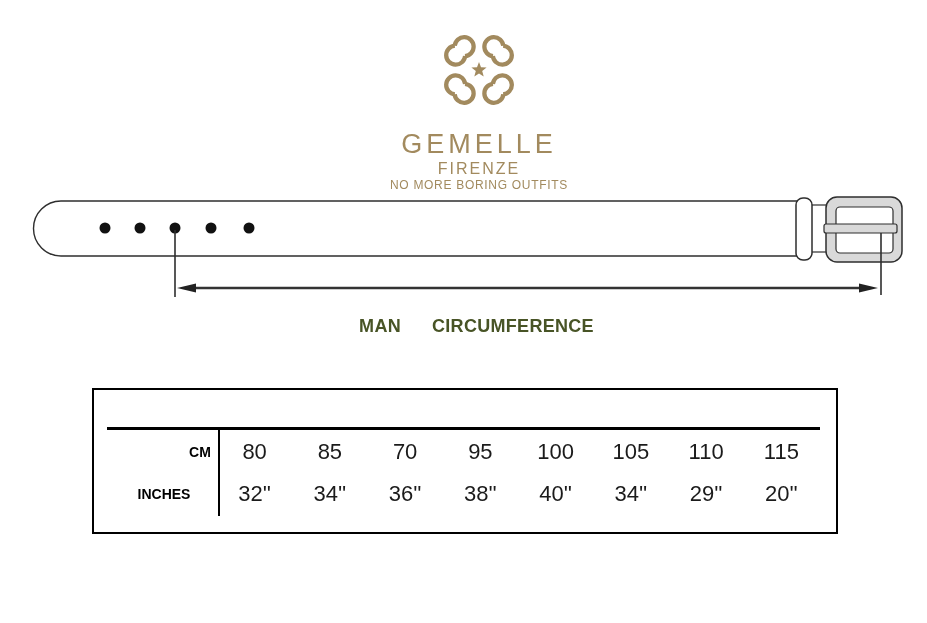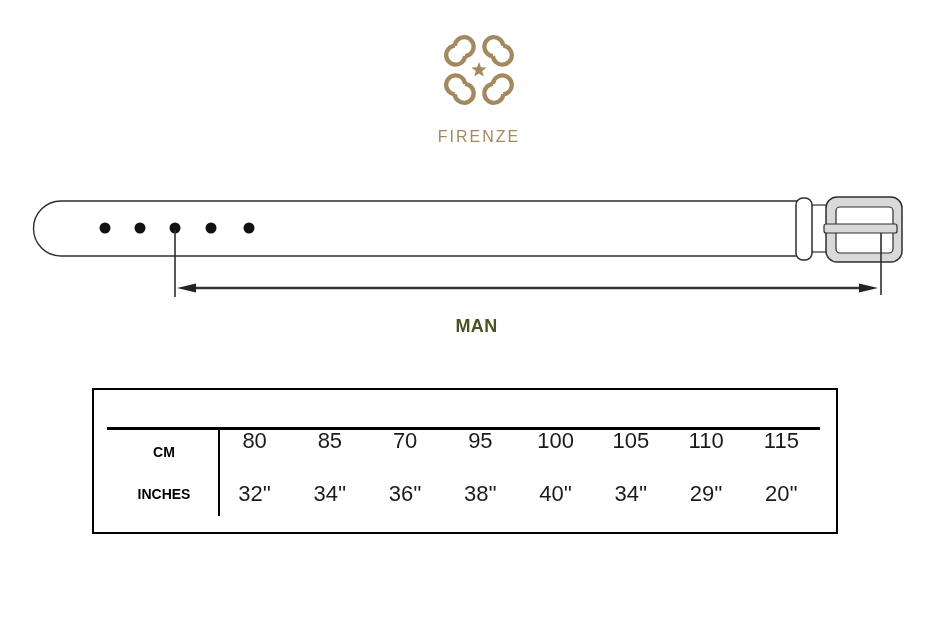--- a/index.html
+++ b/index.html
@@ -34,27 +34,27 @@
   .size-table{
     position:absolute;left:92px;top:388px;width:742px;height:142px;
     border:2px solid #000;box-sizing:content-box;
   }
   .tbl-hline{position:absolute;left:13px;top:37px;width:713px;height:3px;background:#000;}
   .tbl-vline{position:absolute;left:124px;top:40px;width:2px;height:86px;background:#000;}
   .row-label{
     position:absolute;left:0;width:140px;text-align:center;
     font-size:14px;font-weight:700;color:#000;line-height:14px;
   }
-  .row-label.cm{top:55px;}
+  .row-label.cm{top:55px;padding-left:36px;}
   .row-label.inches{top:97px;text-align:center;}
   .row-values{
     position:absolute;left:123px;width:602px;display:flex;
     font-size:22px;font-weight:400;color:#1b1b1b;line-height:22px;
   }
-  .row-values.cm{top:40px;}
+  .row-values.cm{top:51px;}
   .row-values.inches{top:93px;}
   .row-values .cell{flex:1;text-align:center;}
 </style>
 </head>
 <body>
 
 <div class="logo-block">
   <svg class="emblem" width="106" height="100" viewBox="0 0 100 100">
     <g fill="none" stroke="#a28a5e" stroke-width="4.3" stroke-linecap="butt">
       <g transform="rotate(45 50 50)">
@@ -77,21 +77,23 @@
       </g>
       <g transform="rotate(315 50 50)">
         <g transform="translate(50 23)">
           <path d="M 0.1 -7.3 A 9.5 9.5 0 1 0 0.1 7.3"></path>
           <path d="M -0.1 -7.3 A 9.5 9.5 0 1 1 -0.1 7.3"></path>
         </g>
       </g>
     </g>
     <polygon fill="#a28a5e" points="50,42 52,47.2 57.6,47.5 53.2,51.1 54.7,56.5 50,53.4 45.3,56.5 46.8,51.1 42.4,47.5 48,47.2"></polygon>
   </svg>
+  <div class="brand-name">GEMELLE</div>
   <div class="brand-city">FIRENZE</div>
+  <div class="brand-tagline">NO MORE BORING OUTFITS</div>
 </div>
 
 <svg class="belt-svg" width="927" height="130" viewBox="0 0 927 130">
 
   <path d="M 798 13 L 61 13 A 27.5 27.5 0 0 0 61 68 L 798 68" fill="#ffffff" stroke="#2e2e2e" stroke-width="1.4"></path>
 
   <rect x="806" y="17" width="26" height="47" fill="#ffffff" stroke="#2e2e2e" stroke-width="1.2"></rect>
 
   <rect x="796" y="10" width="16" height="62" rx="7" fill="#ffffff" stroke="#2e2e2e" stroke-width="1.5"></rect>
 
@@ -111,20 +113,21 @@
   <line x1="175" y1="42" x2="175" y2="109" stroke="#2e2e2e" stroke-width="1.6"></line>
   <line x1="881" y1="45" x2="881" y2="107" stroke="#2e2e2e" stroke-width="1.6"></line>
 
   <line x1="192" y1="100" x2="863" y2="100" stroke="#333333" stroke-width="2.4"></line>
   <polygon fill="#222222" points="177,100 196,95.6 196,104.4"></polygon>
   <polygon fill="#222222" points="878,100 859,95.6 859,104.4"></polygon>
 </svg>
 
 <div class="measure-label">
   <span>MAN</span>
+  <span>CIRCUMFERENCE</span>
 </div>
 
 <div class="size-table">
   <div class="tbl-hline"></div>
   <div class="tbl-vline"></div>
 
   <div class="row-label cm">CM</div>
   <div class="row-label inches">INCHES</div>
 
   <div class="row-values cm">

